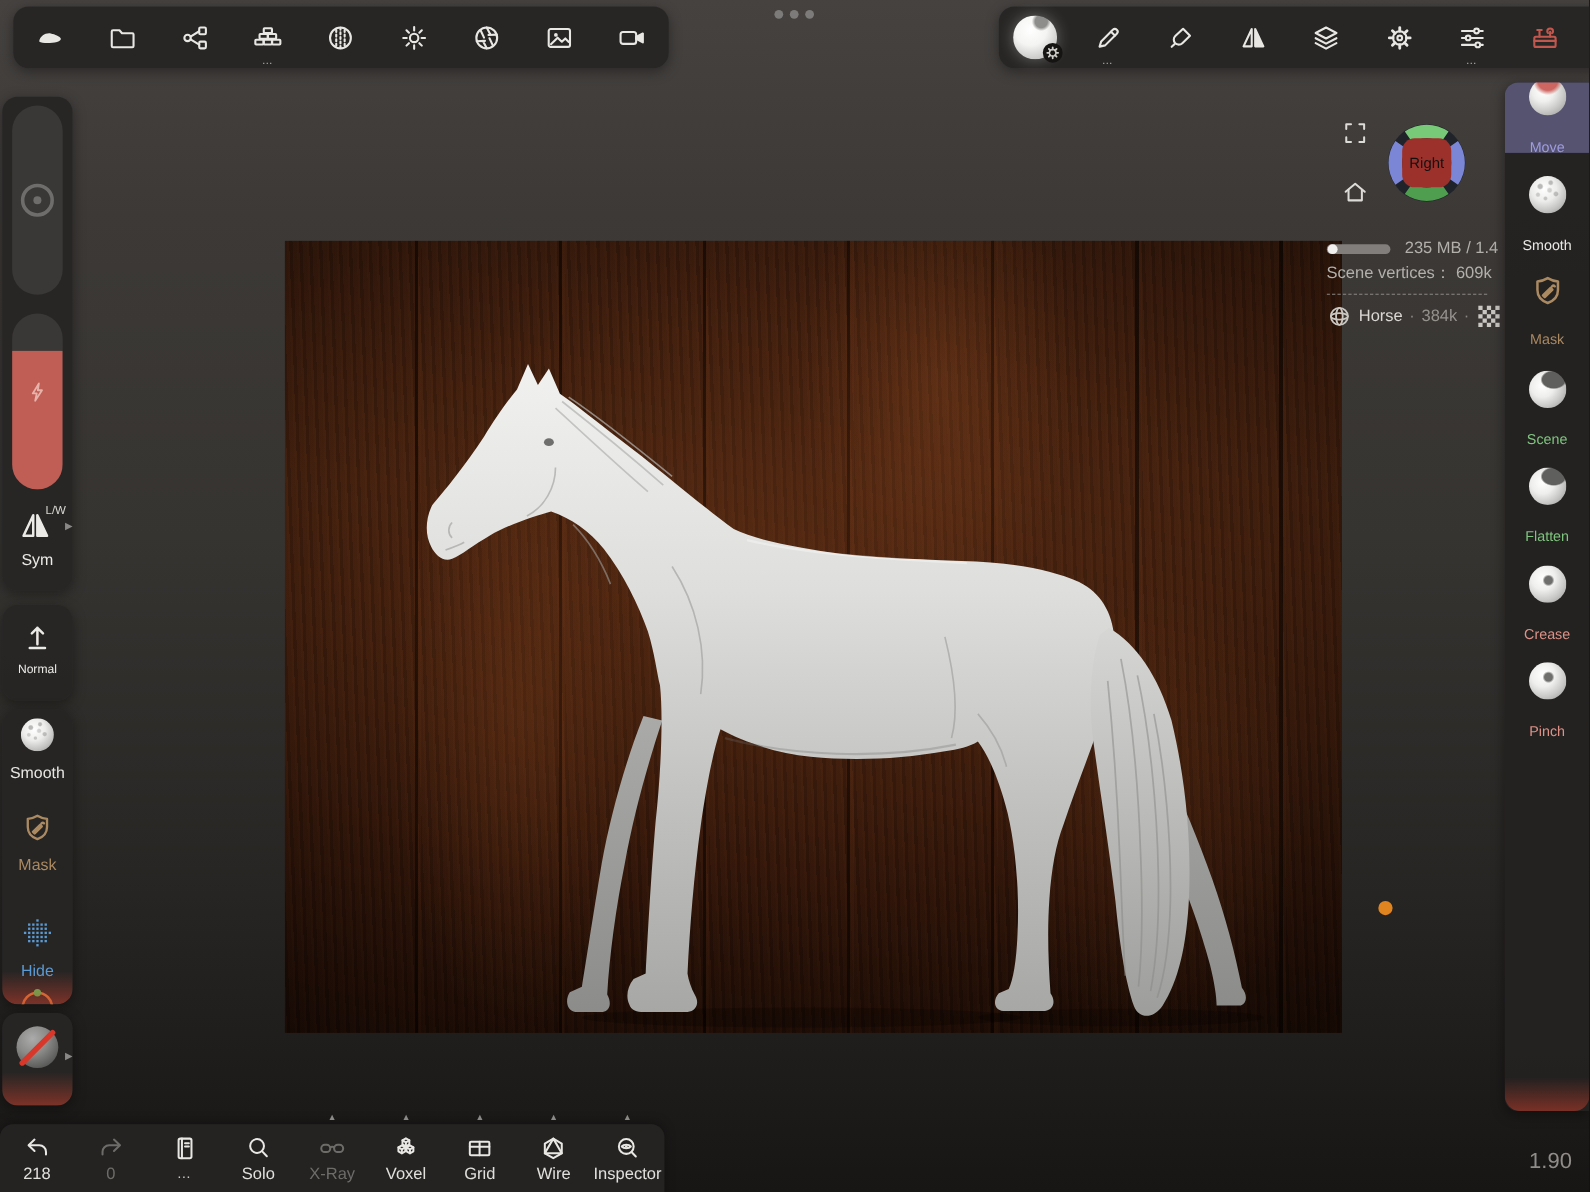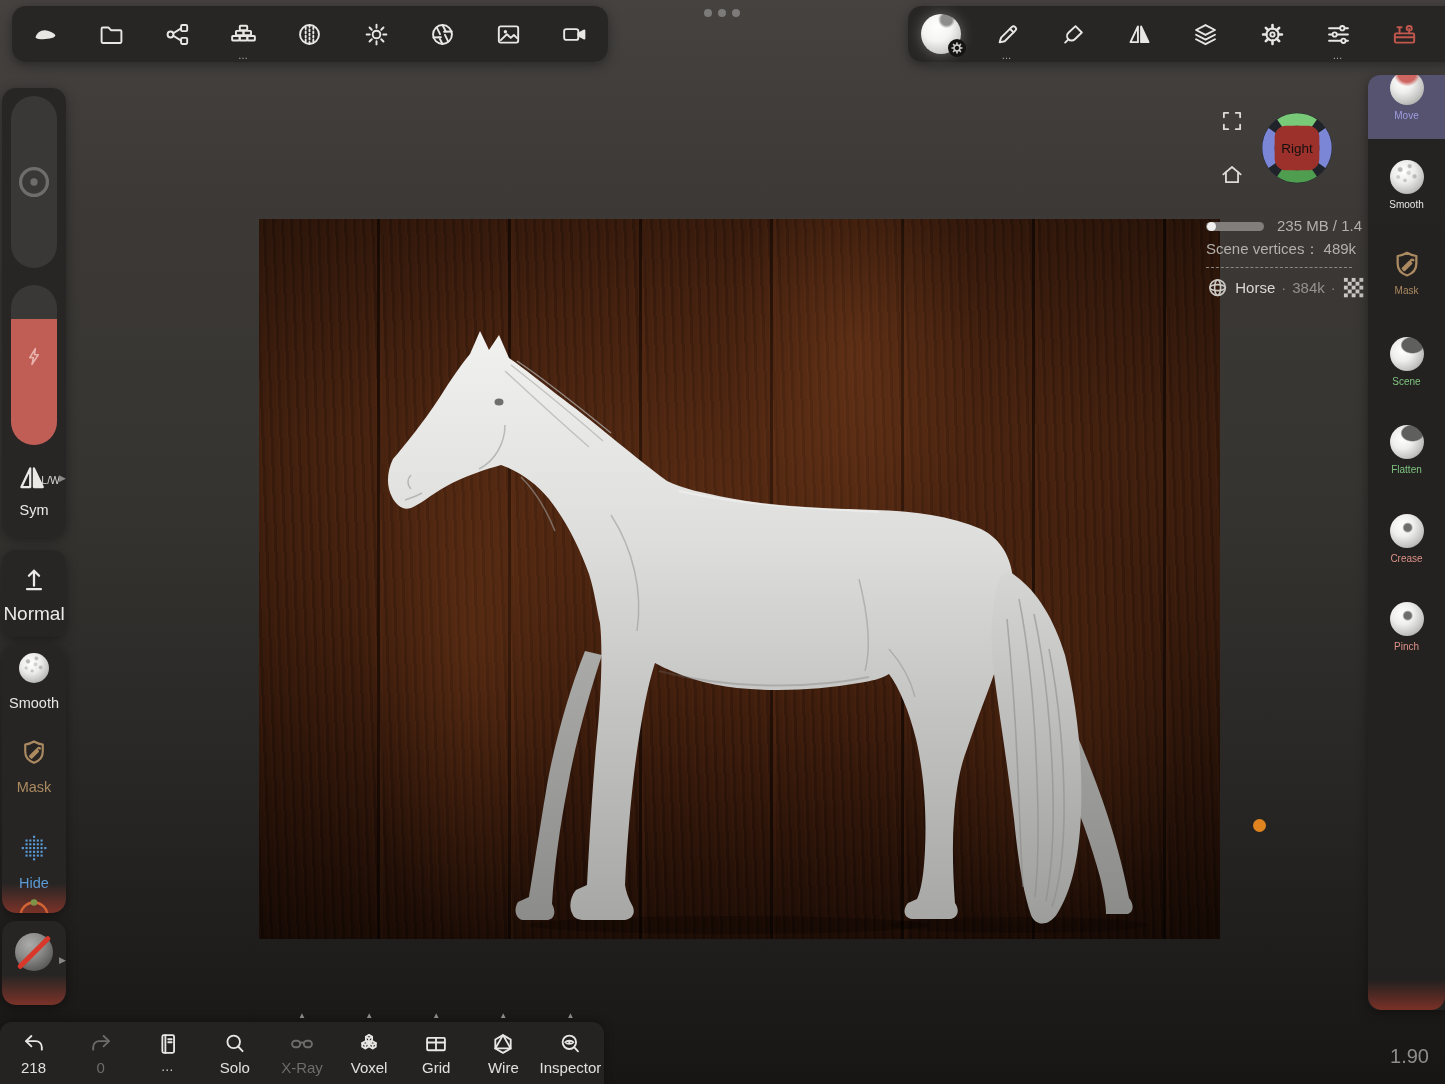--- a/index.html
+++ b/index.html
@@ -59,47 +59,47 @@
   .trk{position:absolute;left:9px;width:46px;background:#3a3836;border-radius:23px;}
   #trkA{top:8px;height:172px;display:flex;align-items:center;justify-content:center;color:#6f6d6b;}
   #trkA svg{width:22px;height:22px;}
   #trkB{top:197px;height:160px;overflow:hidden;}
   #trkB .fill{position:absolute;left:0;right:0;bottom:0;height:126px;}
   #trkB .bolt{position:absolute;left:50%;top:60px;transform:translateX(-50%);color:#e7b2aa;}
   #trkB .bolt svg{width:22px;height:22px;}
   .symwrap{position:absolute;left:0;right:0;top:370px;height:76px;color:#eceae7;text-align:center;}
   .symwrap .sicon{position:absolute;left:50%;top:4px;transform:translateX(-56%);color:#eceae7;}
   .symwrap .sicon svg{width:30px;height:30px;}
-  .lw{position:absolute;top:16px;right:6px;font-size:10.5px;color:#d8d6d2;}
+  .lw{position:absolute;top:0;right:6px;font-size:10.5px;color:#d8d6d2;}
   .caretR{position:absolute;right:0px;top:15px;color:#8a8886;font-size:9px;}
   .symlabel{position:absolute;top:44px;left:0;right:0;font-size:14.5px;}
   #lpanelB{left:2px;top:550px;width:64px;height:87px;color:#eceae7;}
   #lpanelB .nicon{position:absolute;left:50%;top:13px;transform:translateX(-50%);}
   #lpanelB .nicon svg{width:30px;height:30px;}
-  #lpanelB .nlabel{position:absolute;top:53px;left:0;right:0;text-align:center;font-size:19px;}
+  #lpanelB .nlabel{position:absolute;top:53px;left:0;right:0;text-align:center;font-size:11px;}
   #lpanelC{left:2px;top:645px;width:64px;height:268px;overflow:hidden;}
   .qitem{position:absolute;left:0;right:0;height:84px;text-align:center;cursor:pointer;}
   .qitem .qicon{position:absolute;left:50%;top:8px;transform:translateX(-50%);}
   .qitem .qicon svg{width:30px;height:30px;}
   .qitem .qlabel{position:absolute;top:50px;left:0;right:0;font-size:14.5px;}
   .redglow{position:absolute;left:0;right:0;bottom:0;height:30px;background:linear-gradient(to top, rgba(193,62,44,.55), rgba(193,62,44,0));border-radius:0 0 14px 14px;pointer-events:none;}
   #gizpartial{position:absolute;left:50%;bottom:-18px;transform:translateX(-50%);width:36px;height:36px;}
   #lpanelD{left:2px;top:921px;width:64px;height:84px;overflow:hidden;}
   #lpanelD .sph{position:absolute;left:50%;top:12px;transform:translateX(-50%);width:38px;height:38px;}
   #lpanelD .caretR{top:34px;}
   
   #rpanel{position:absolute;left:1368px;top:75px;width:77px;height:935px;background:rgba(35,34,33,.97);
     border-radius:12px 0 0 12px;overflow:hidden;box-shadow:0 3px 12px rgba(0,0,0,.38);}
   #rtools{margin-top:-8px;}
   .rtool{position:relative;height:88.5px;text-align:center;cursor:pointer;}
   .rtool.selected::before{content:'';position:absolute;left:0;right:0;top:0;height:72px;background:#55536f;}
   .rtool .ric{position:relative;display:inline-block;margin-top:4px;}
   .rtool .ric svg{width:32px;height:32px;display:block;}
   .rtool .sph{width:34px;height:34px;display:block;}
-  .rtool .rlabel{position:relative;display:block;margin-top:1px;font-size:10px;}
+  .rtool .rlabel{position:relative;display:block;margin-top:16px;font-size:13px;}
   
   .sph{display:inline-block;border-radius:50%;
     background:radial-gradient(circle at 38% 32%, #ffffff 0%, #f0f0ee 30%, #c9c9c7 62%, #969694 88%, #7e7e7c 100%);}
   .sph.move{background:
     radial-gradient(circle at 50% 6%, rgba(203,94,89,.95) 0 25%, rgba(203,94,89,0) 37%),
     radial-gradient(circle at 38% 34%, #ffffff 0%, #efefed 32%, #c8c8c6 62%, #8f8f8d 100%);}
   .sph.drag{background:
     radial-gradient(circle at 63% 12%, #8e8e8c 0 15%, rgba(142,142,140,0) 24%),
     radial-gradient(circle at 38% 34%, #ffffff 0%, #efefed 35%, #c8c8c6 65%, #8f8f8d 100%);}
   .sph.rough{background:
@@ -191,21 +191,21 @@
 
   <div id="status">
     <div class="mem">
       <span class="pill">
           <i></i>
         </span>
       <span>235 MB / 1.4</span>
     </div>
     <div class="vert">
       <span>Scene vertices：</span>
-      <span>489k</span>
+      <span>609k</span>
     </div>
     <div class="dashline"></div>
     <div class="objrow">
       <span style="display:inline-flex">
           <svg viewBox="0 0 24 24" fill="none" stroke="currentColor" stroke-width="1.7" stroke-linecap="round" stroke-linejoin="round" style="width:100%;height:100%;display:block">
             <circle cx="12" cy="12" r="8"></circle>
             <ellipse cx="12" cy="12" rx="8" ry="3.1"></ellipse>
             <ellipse cx="12" cy="12" rx="3.1" ry="8"></ellipse>
           </svg>
         </span>

